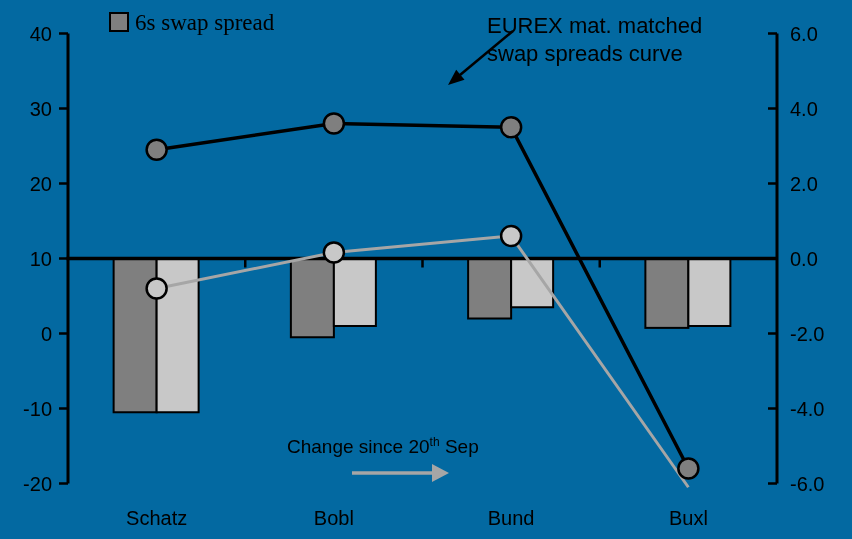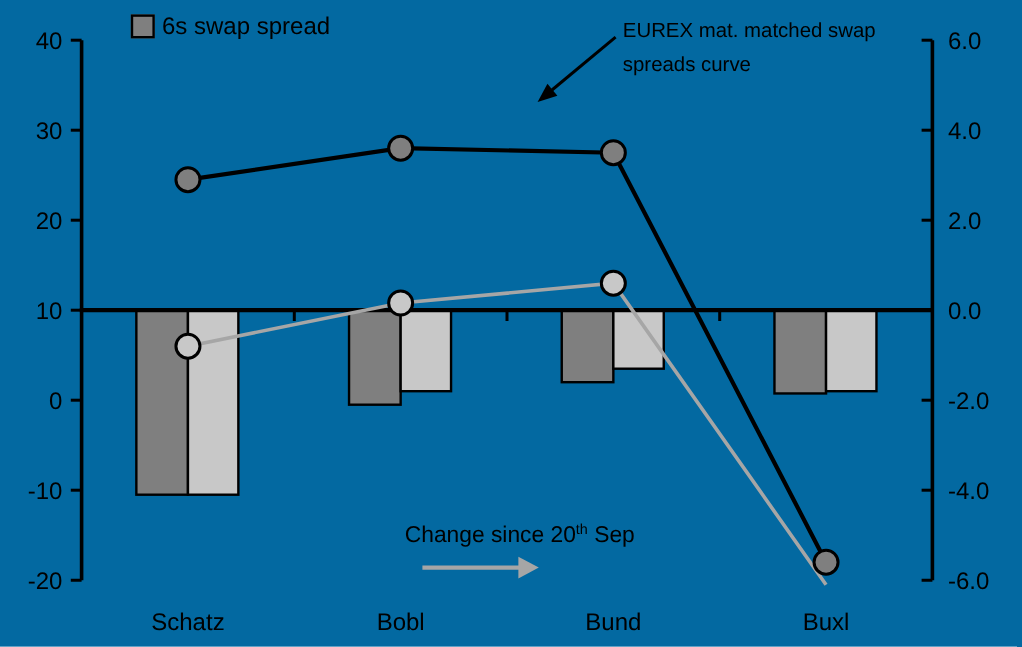--- a/index.html
+++ b/index.html
@@ -4,27 +4,27 @@
 <style>
   html,body{margin:0;padding:0;background:#fff;}
   #stage{
     position:relative;width:852px;height:539px;background:#0369a1;
     font-family:"Liberation Sans",sans-serif;color:#000;overflow:hidden;
   }
   #chart-svg{position:absolute;left:0;top:0;}
   .legend{position:absolute;left:109px;top:9px;}
   .legend-row{display:flex;align-items:center;height:26px;margin-bottom:7px;}
   .swatch{width:16px;height:16px;border:2px solid #000;margin-right:6px;flex:0 0 auto;}
-  .legend-label{font-size:20px;line-height:1;white-space:nowrap;}
+  .legend-label{font-size:23px;line-height:1;white-space:nowrap;font-family:Liberation Serif, serif;}
   .curve-note{
-    position:absolute;left:519px;top:12px;width:242px;
-    font-size:17px;line-height:28px;
+    position:absolute;left:487px;top:12px;width:242px;
+    font-size:22px;line-height:28px;
   }
   .change-note{
-    position:absolute;left:287px;top:435px;width:242px;text-align:right;
+    position:absolute;left:287px;top:435px;width:242px;text-align:left;
     font-size:19px;line-height:24px;white-space:nowrap;
   }
   .change-note sup{font-size:12px;vertical-align:super;line-height:0;}
 </style>
 </head>
 <body>
 
 <div id="stage">
 
   <svg id="chart-svg" width="852" height="539" viewBox="0 0 852 539">

